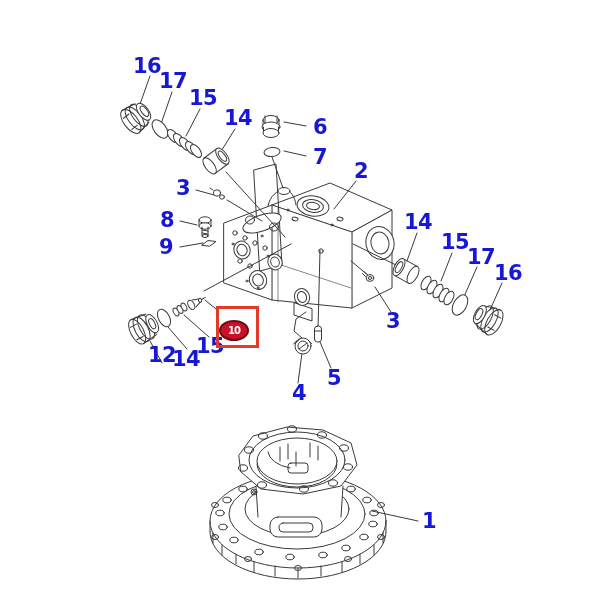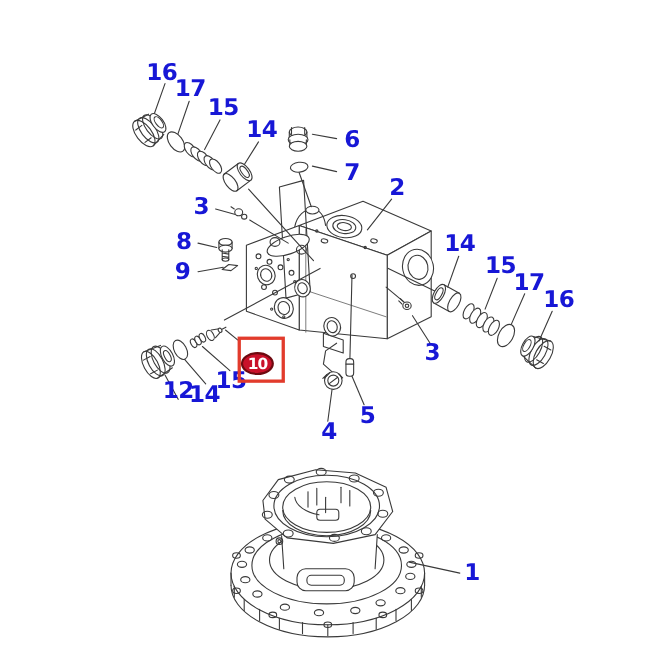--- a/index.html
+++ b/index.html
@@ -11,21 +11,21 @@
   #stage svg .fw{fill:#ffffff;stroke:none;}
   #stage svg .lt{stroke:#6a6a6a;stroke-width:.8;}
   .lbl{position:absolute;transform:translate(-50%,-50%);font-weight:700;font-size:21px;line-height:1;
        color:var(--label,#1717d6);letter-spacing:-0.5px;white-space:nowrap;}
   #hl-box{position:absolute;left:216px;top:306px;width:43px;height:42px;box-sizing:border-box;
           border:3px solid var(--highlight-box,#e23b2c);background:transparent;}
   #hl-ellipse{position:absolute;left:219px;top:320px;width:30px;height:21px;border-radius:50%;
           box-sizing:border-box;background:var(--highlight-fill,#c9112a);
           border:2px solid var(--highlight-border,#6e0a10);
           display:flex;align-items:center;justify-content:center;}
-  #hl-ellipse span{color:var(--highlight-text,#fff);font-weight:700;font-size:14px;letter-spacing:-1px;line-height:1;}
+  #hl-ellipse span{color:var(--highlight-text,#fff);font-weight:700;font-size:10px;letter-spacing:-1px;line-height:1;}
 </style>
 </head>
 <body>
 
 <div id="stage" style="--background: #ffffff; --line: #3a3a3a; --label: #1717d6; --highlight-box: #e23b2c; --highlight-fill: #c9112a; --highlight-border: #6e0a10; --highlight-text: #ffffff;">
 
 <svg width="600" height="600" viewBox="0 0 600 600">
 
   <g>
     <path class="w" d="M272,205 L330,183 L392,210 L352,232 Z"></path>

